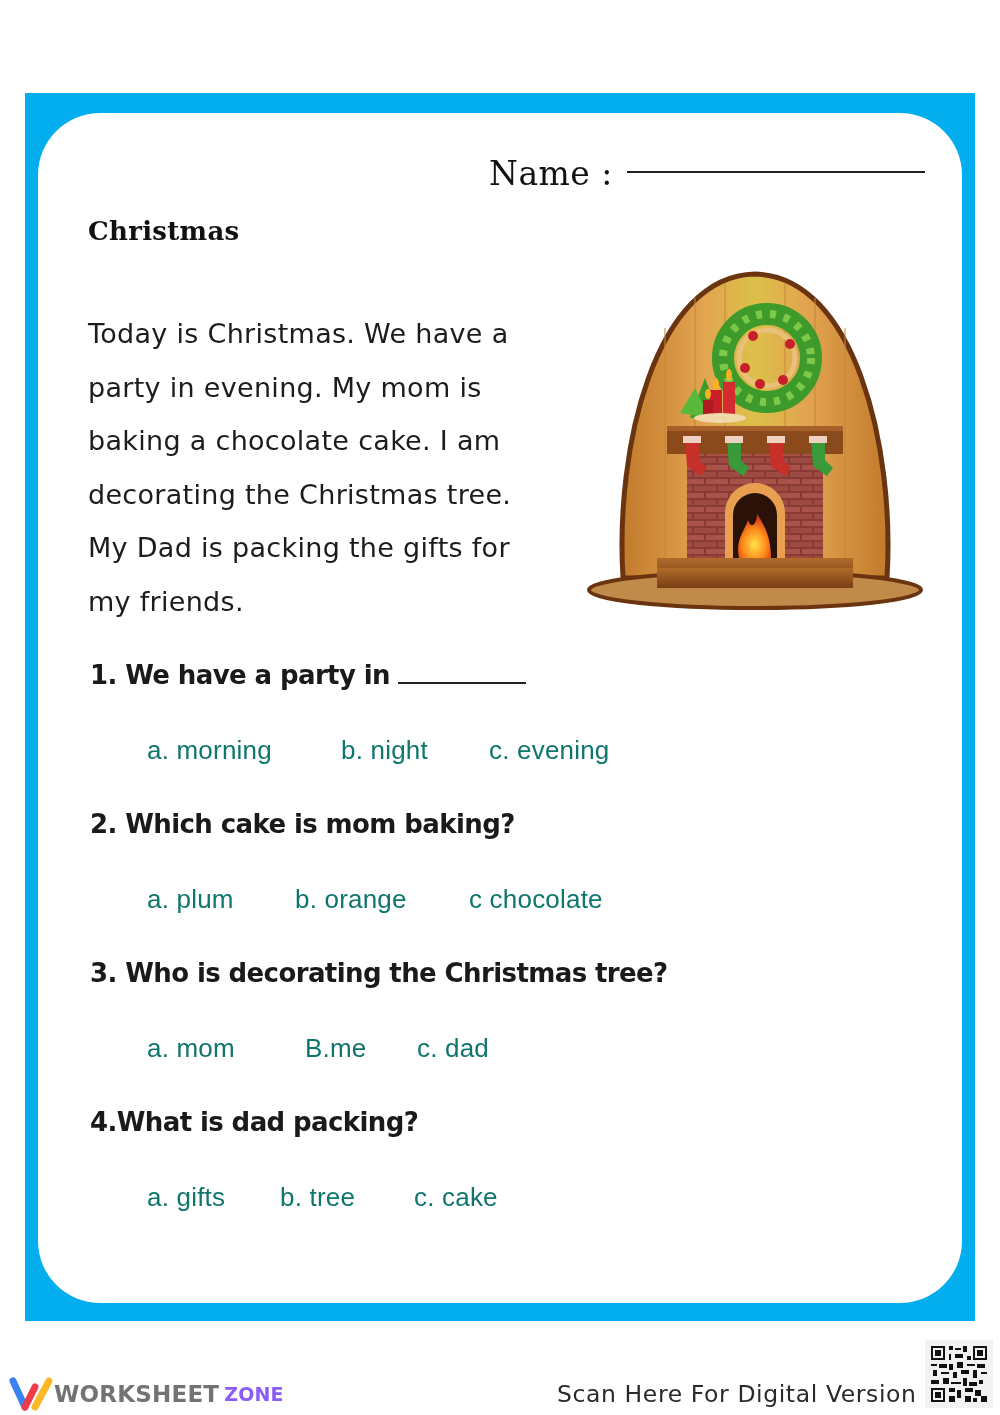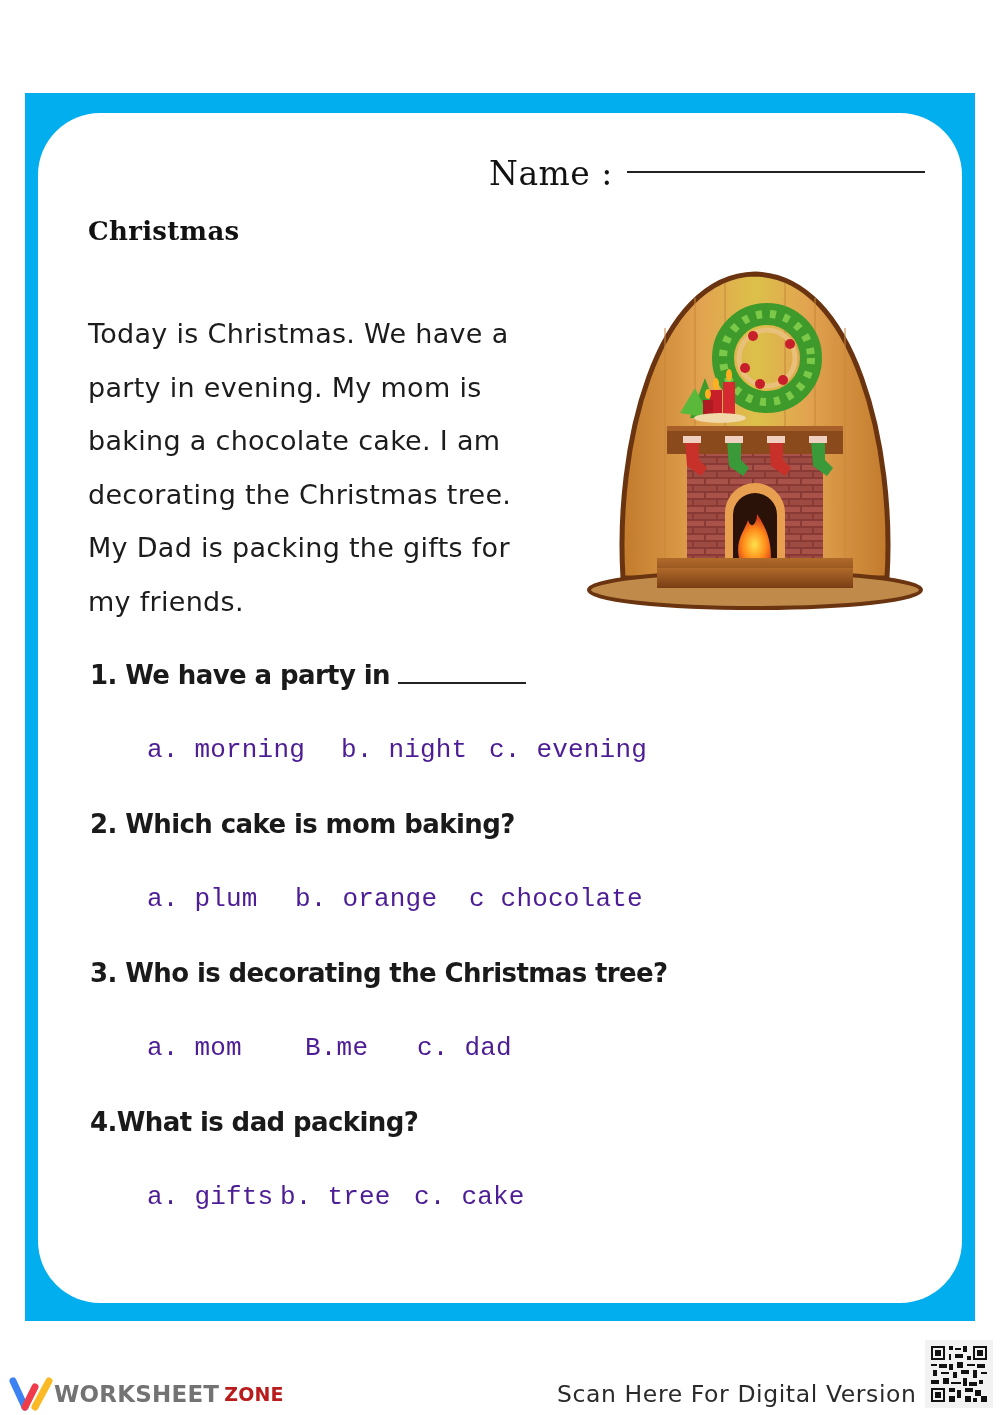--- a/index.html
+++ b/index.html
@@ -51,30 +51,30 @@
       position: absolute; left: 0; font-family: "DejaVu Sans", sans-serif;
       font-weight: bold; font-size: 26px; color: #1a1a1a; white-space: nowrap;
       letter-spacing: -0.6px;
     }
     .blank-line {
       display: inline-block; width: 128px; height: 2px; background: #222;
       vertical-align: baseline; margin-left: 8px;
     }
     .options { position: absolute; left: 57px; white-space: nowrap; }
     .option {
-      position: absolute; top: 0; font-family: Liberation Mono, monospace;
-      font-size: 26px; color: #4c1d95; letter-spacing: 0.2px; text-align: center;
+      position: absolute; top: 0; font-family: Liberation Sans, sans-serif;
+      font-size: 26px; color: #0f766e; letter-spacing: 0.2px; text-align: center;
     }
 
     .footer-logo {
       position: absolute; left: 8px; top: 1376px; height: 36px;
       display: flex; align-items: center;
     }
     .logo-text-a { font-family: "DejaVu Sans", sans-serif; font-weight: bold; font-size: 23px; color: #737373; letter-spacing: 0.2px; }
-    .logo-text-b { font-family: "DejaVu Sans", sans-serif; font-weight: bold; font-size: 19px; color: #b91c1c; letter-spacing: 0.2px; margin-left: 5px; }
+    .logo-text-b { font-family: "DejaVu Sans", sans-serif; font-weight: bold; font-size: 19px; color: #8b5cf6; letter-spacing: 0.2px; margin-left: 5px; }
 
     .scan-text {
       position: absolute; left: 557px; top: 1380px;
       font-family: "DejaVu Sans", sans-serif; font-size: 23.5px; color: #2a2a2a;
       letter-spacing: 0.6px; white-space: nowrap;
     }
     .qr {
       position: absolute; left: 925px; top: 1340px; width: 68px; height: 68px;
       background: #f2f2f2; padding: 6px;
     }

